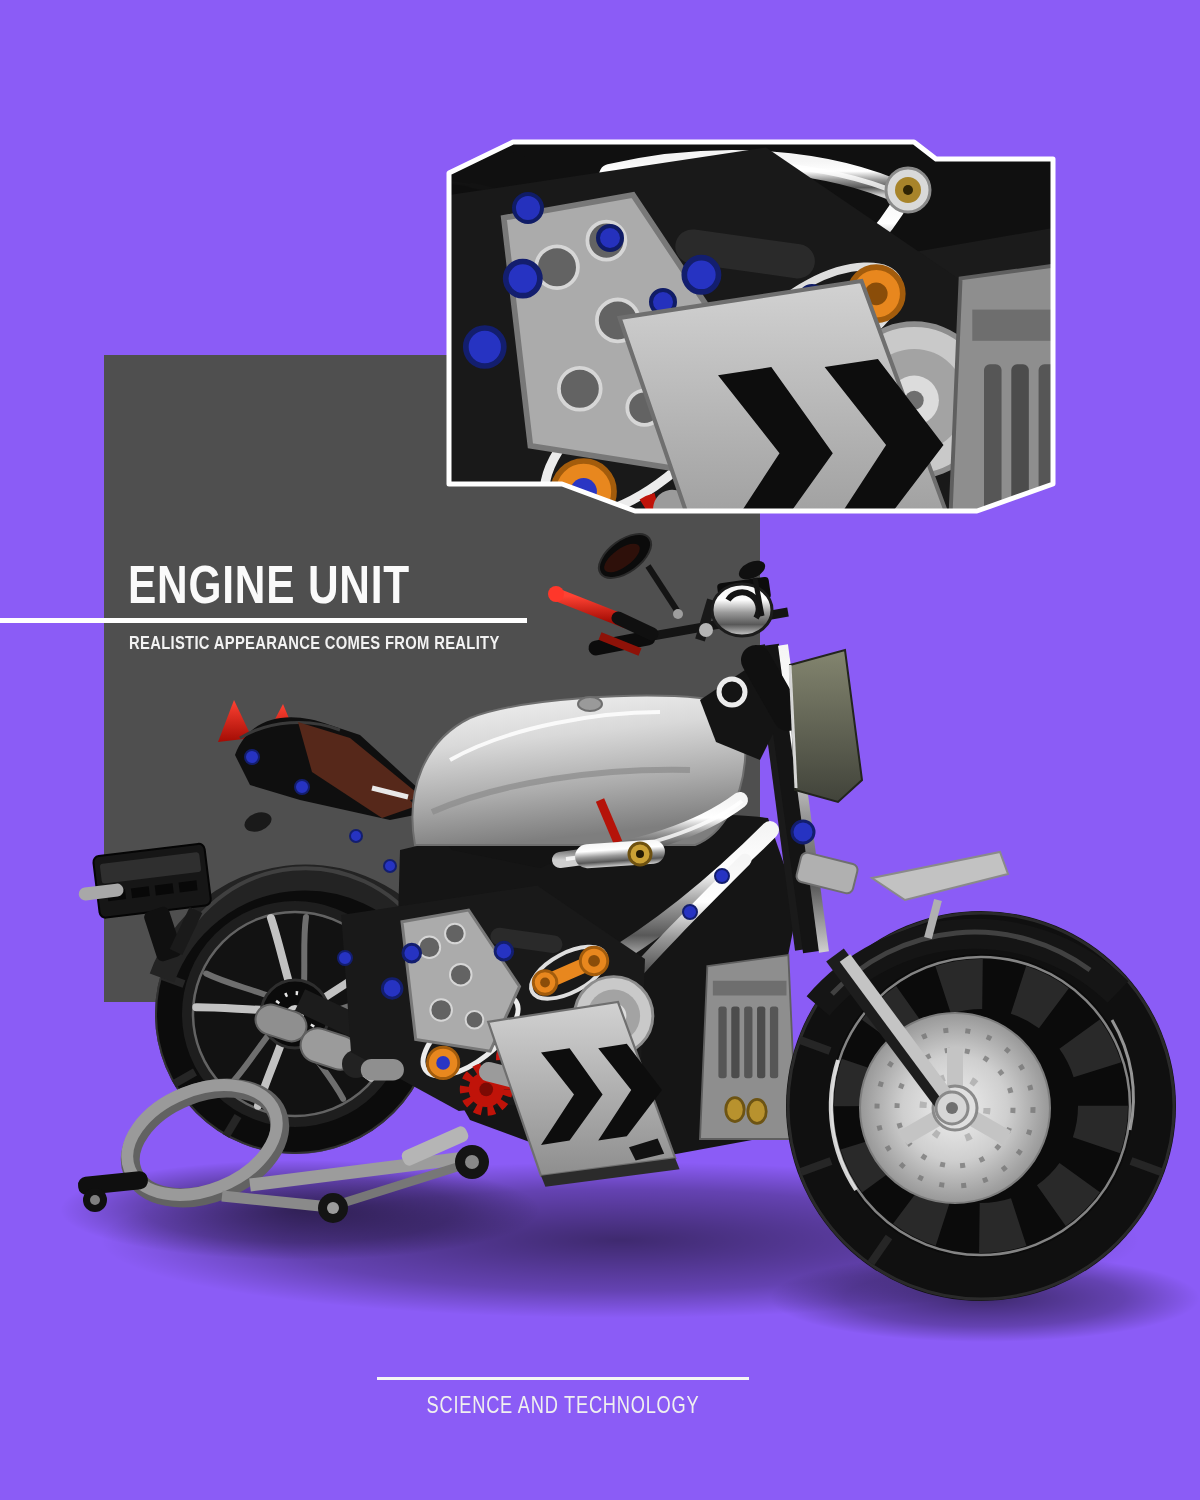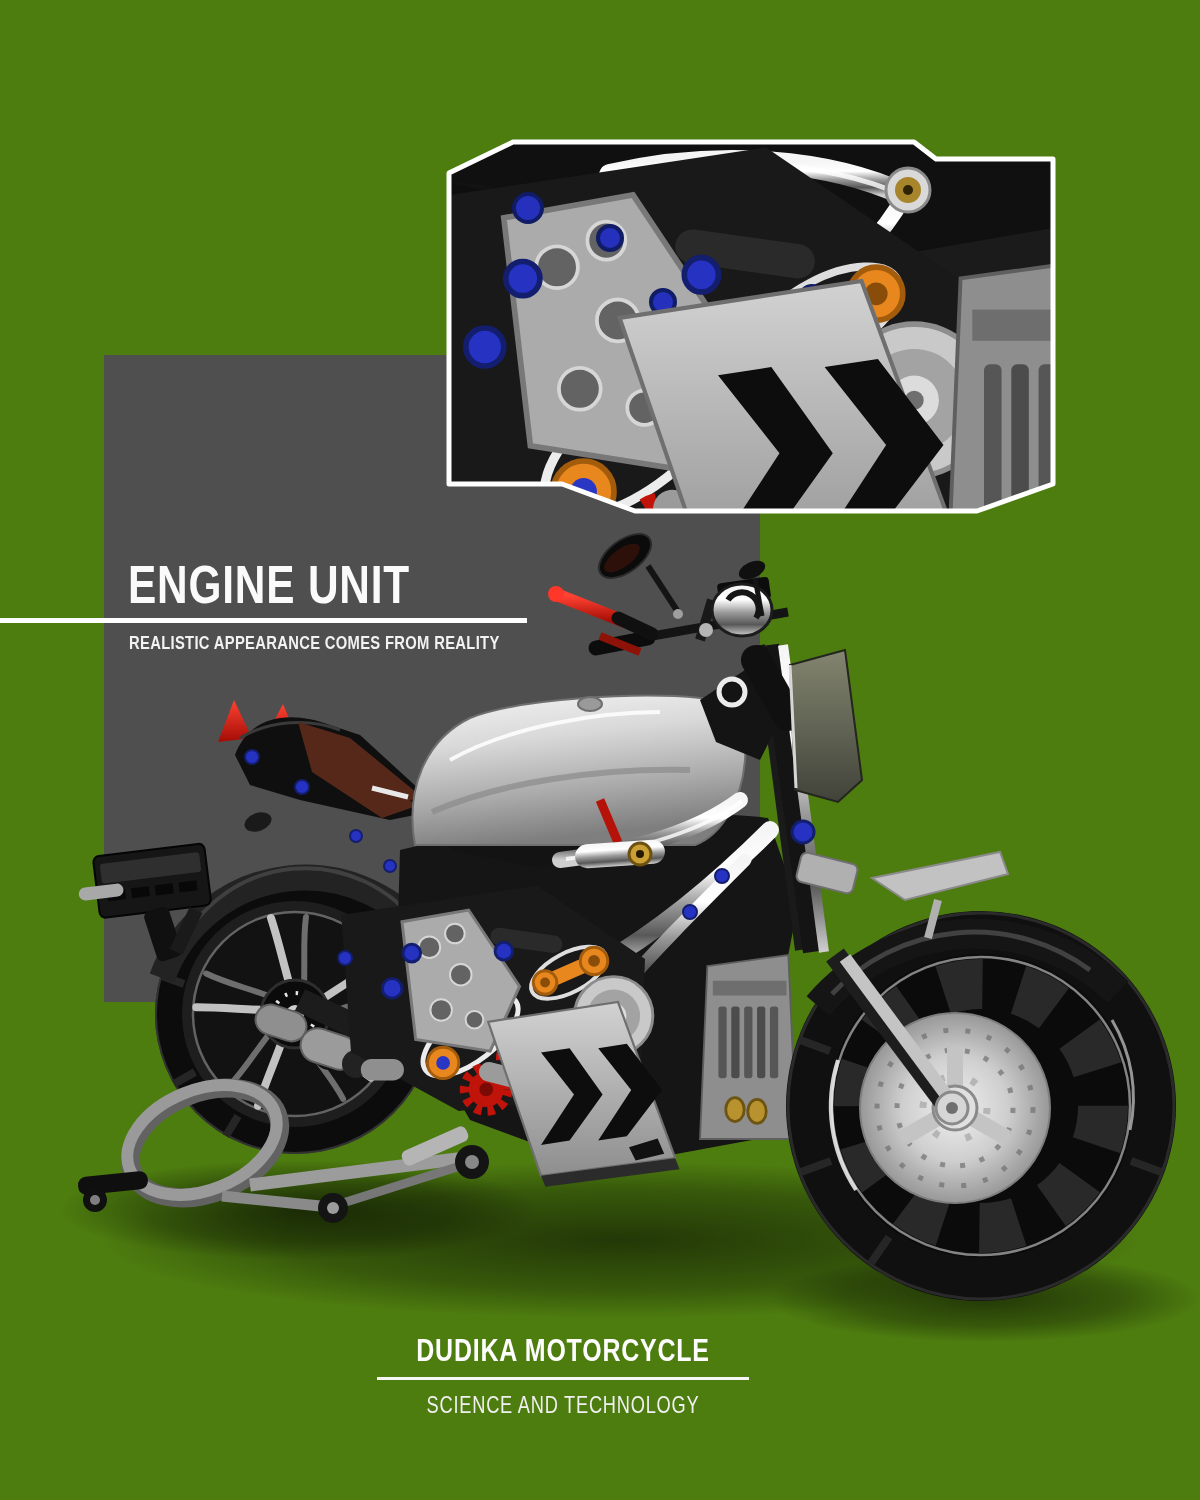--- a/index.html
+++ b/index.html
@@ -1,18 +1,18 @@
 <!DOCTYPE html>
 <html><head>
 <meta charset="utf-8">
 <style>
   html,body{margin:0;padding:0;background:#1c1b1b;}
   .page{
     position:relative;width:1200px;height:1500px;overflow:hidden;
-    background:#4d7c0f;
+    background:#8b5cf6;
     font-family:"Liberation Sans", sans-serif;
   }
   .panel{
     position:absolute;left:104px;top:355px;width:656px;height:647px;
     background:#4f4f4f;
   }
   .scene{position:absolute;left:0;top:0;width:1200px;height:1500px;}
   .hdr-title{
     position:absolute;left:128px;top:558px;
     color:#fafafa;font-size:53px;font-weight:700;line-height:1;
@@ -373,19 +373,16 @@
         <path d="M790,665 L845,650 L862,780 L838,802 L795,790 Z" fill="url(#olive)" stroke="#23251e" stroke-width="2"></path>
         <line x1="790" y1="665" x2="796" y2="788" stroke="#e8e8e8" stroke-width="3" opacity="0.9"></line>
       </g>
     </g>
   </svg>
 
   <div class="hdr-title">ENGINE UNIT</div>
   <div class="hdr-line"></div>
   <div class="hdr-sub">REALISTIC APPEARANCE COMES FROM REALITY</div>
 
-  <div class="footer">
-    <div class="ft-brand">DUDIKA MOTORCYCLE</div>
-  </div>
   <div class="ft-line"></div>
   <div class="ft-tag">SCIENCE AND TECHNOLOGY</div>
 
 </div>
 
 </body></html>

